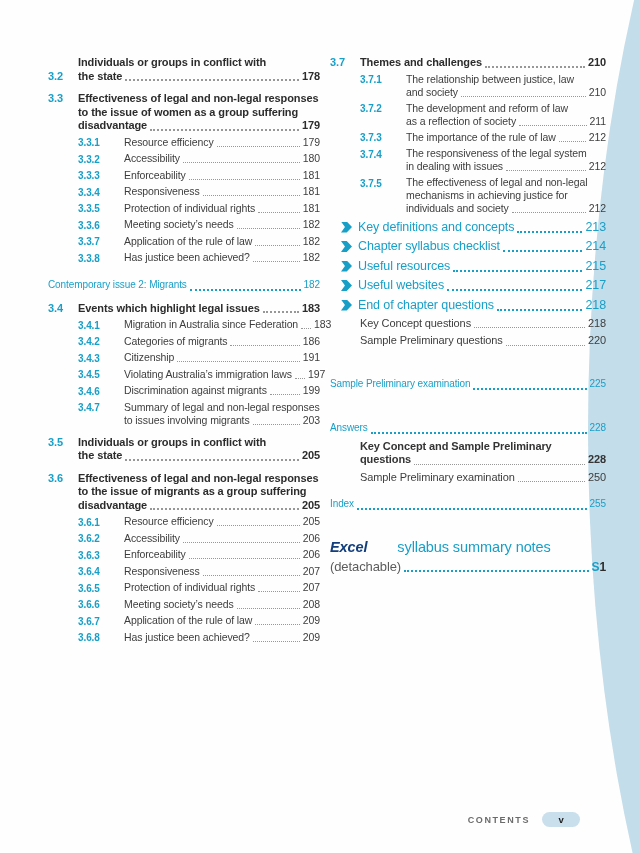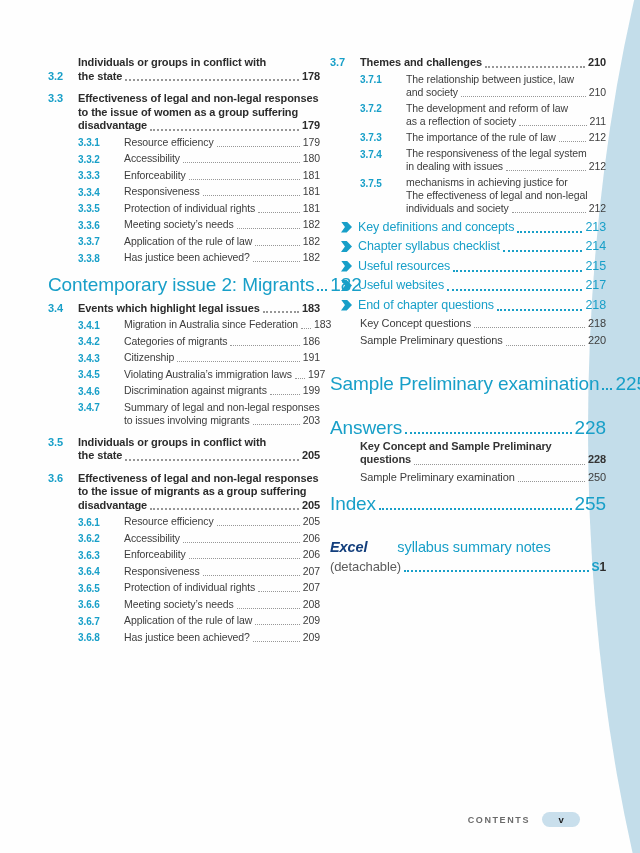--- a/index.html
+++ b/index.html
@@ -36,21 +36,21 @@
   .section{margin-top:9px;font-size:11px;line-height:13.5px;font-weight:bold;color:var(--heading,#2c2c2c);}
   .section .num{flex:none;width:30px;color:var(--accent);}
   .section .pg{color:var(--heading,#2c2c2c);}
 
   
   .sub{margin-top:3px;font-size:10.5px;line-height:13px;padding-left:30px;color:var(--text);gap:14px;}
   .sub .num{flex:none;width:32px;color:var(--accent);font-weight:bold;font-size:10px;padding-top:0.5px;}
   .sub .leader{border-bottom-width:1.5px;}
 
   
-  .chapter{margin-top:11px;font-size:19px;line-height:17px;color:var(--accent);text-align:right;}
+  .chapter{margin-top:11px;font-size:10px;line-height:17px;color:var(--accent);text-align:right;}
   .chapter .leader{border-color:var(--accent);}
   .chapter .pg{color:var(--accent);}
 
   
   .bullet{margin-top:4.5px;font-size:12.5px;line-height:15px;color:var(--accent);padding-left:11px;}
   .bullet .icon{
     flex:none;width:11px;height:11px;margin:2px 6px 0 0;background:var(--accent);
     clip-path:polygon(0% 0%, 52% 0%, 100% 50%, 52% 100%, 0% 100%, 36% 50%);
   }
   .bullet .leader{border-color:var(--accent);}
@@ -428,22 +428,22 @@
             <div class="lastline">
               <span class="txt">in dealing with issues</span>
               <span class="leader"></span>
               <span class="pg">212</span>
             </div>
           </div>
         </div>
         <div class="entry sub">
           <span class="num">3.7.5</span>
           <div class="body">
+            <span class="line">The effectiveness of legal and non-legal</span>
             <span class="line">mechanisms in achieving justice for</span>
-            <span class="line">The effectiveness of legal and non-legal</span>
             <div class="lastline">
               <span class="txt">individuals and society</span>
               <span class="leader"></span>
               <span class="pg">212</span>
             </div>
           </div>
         </div>
         <div class="entry bullet">
           <span class="icon"></span>
           <div class="body">

